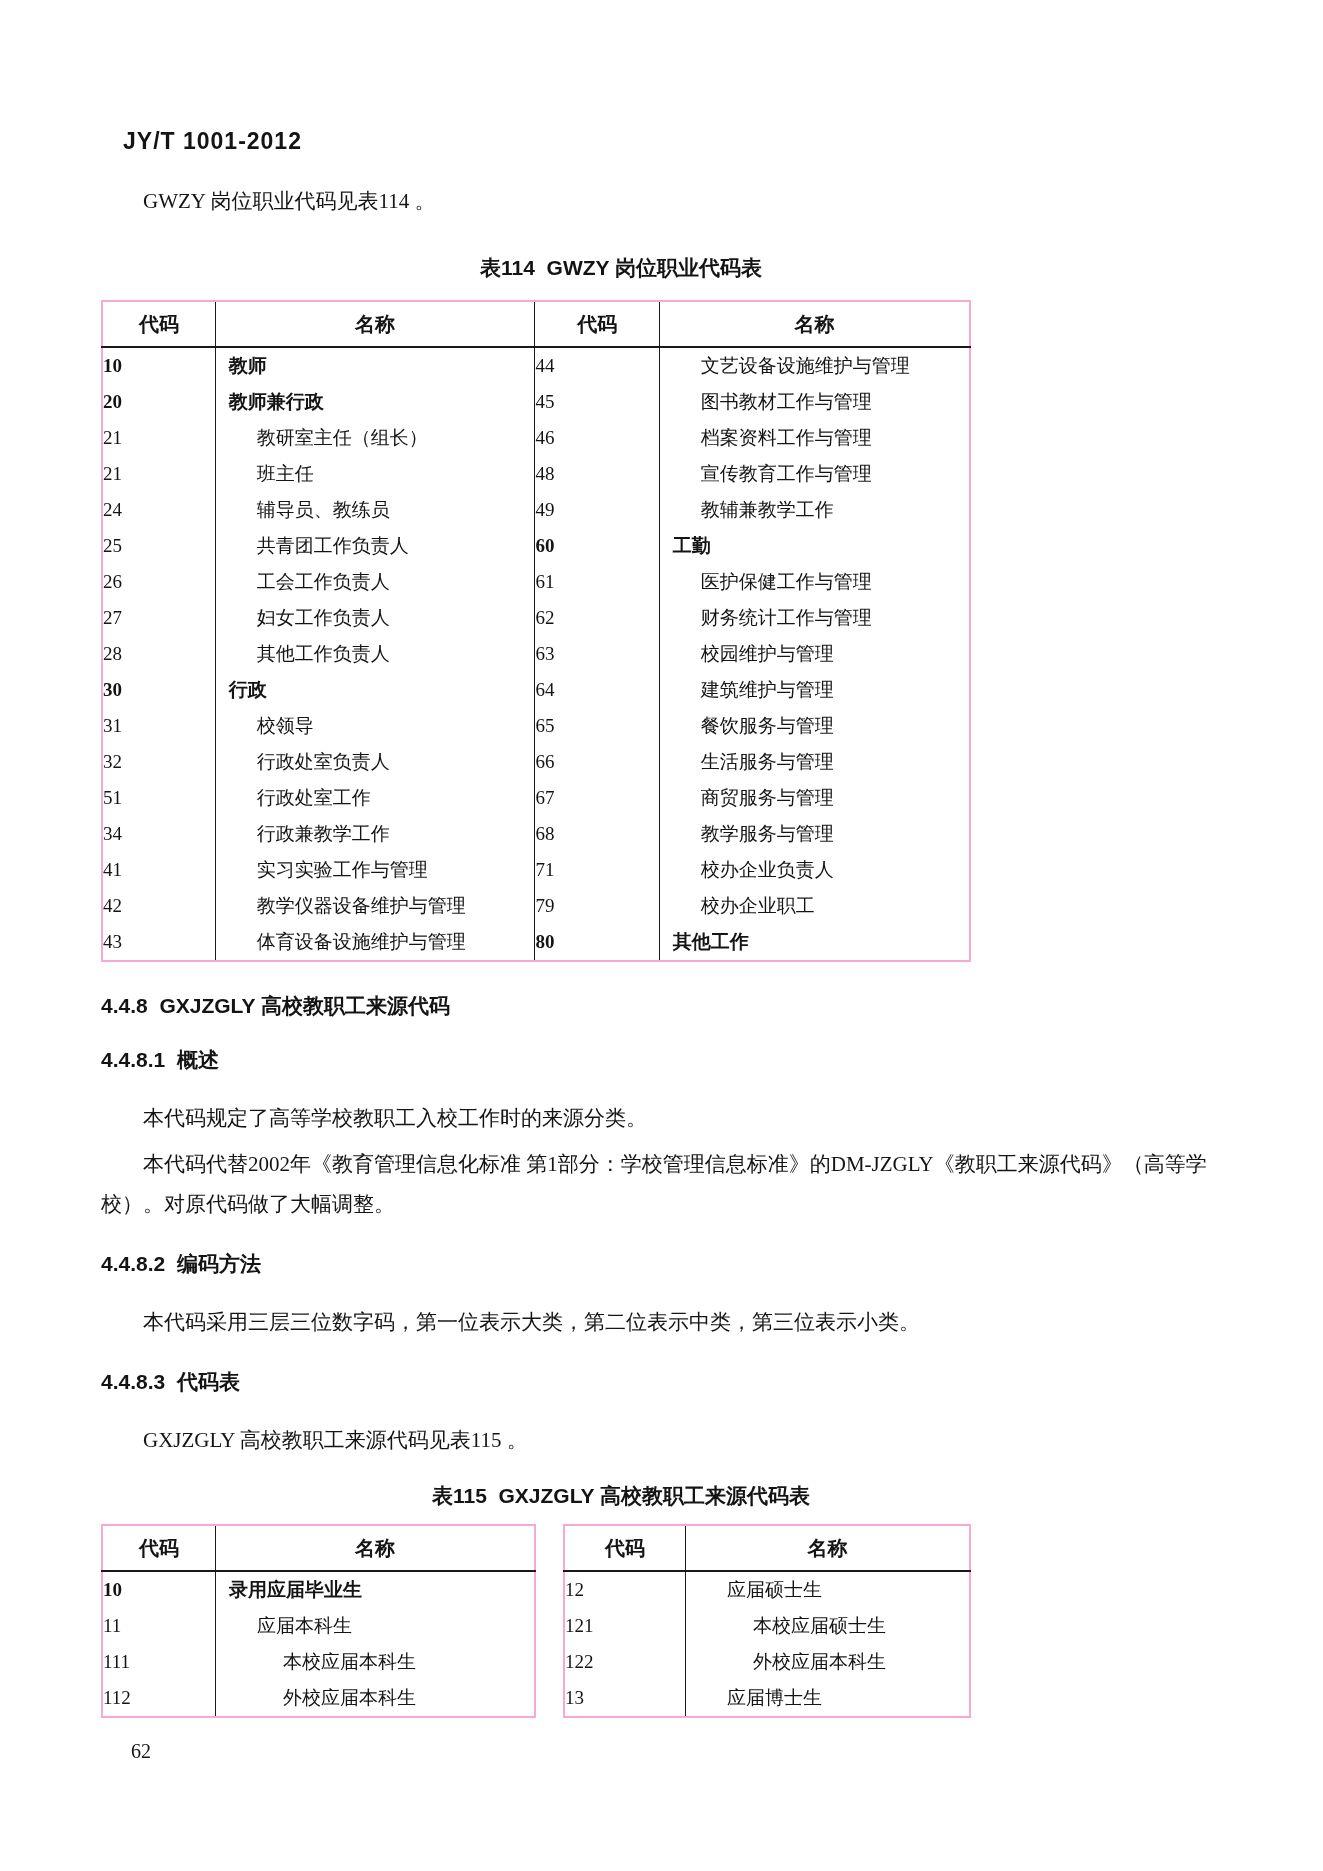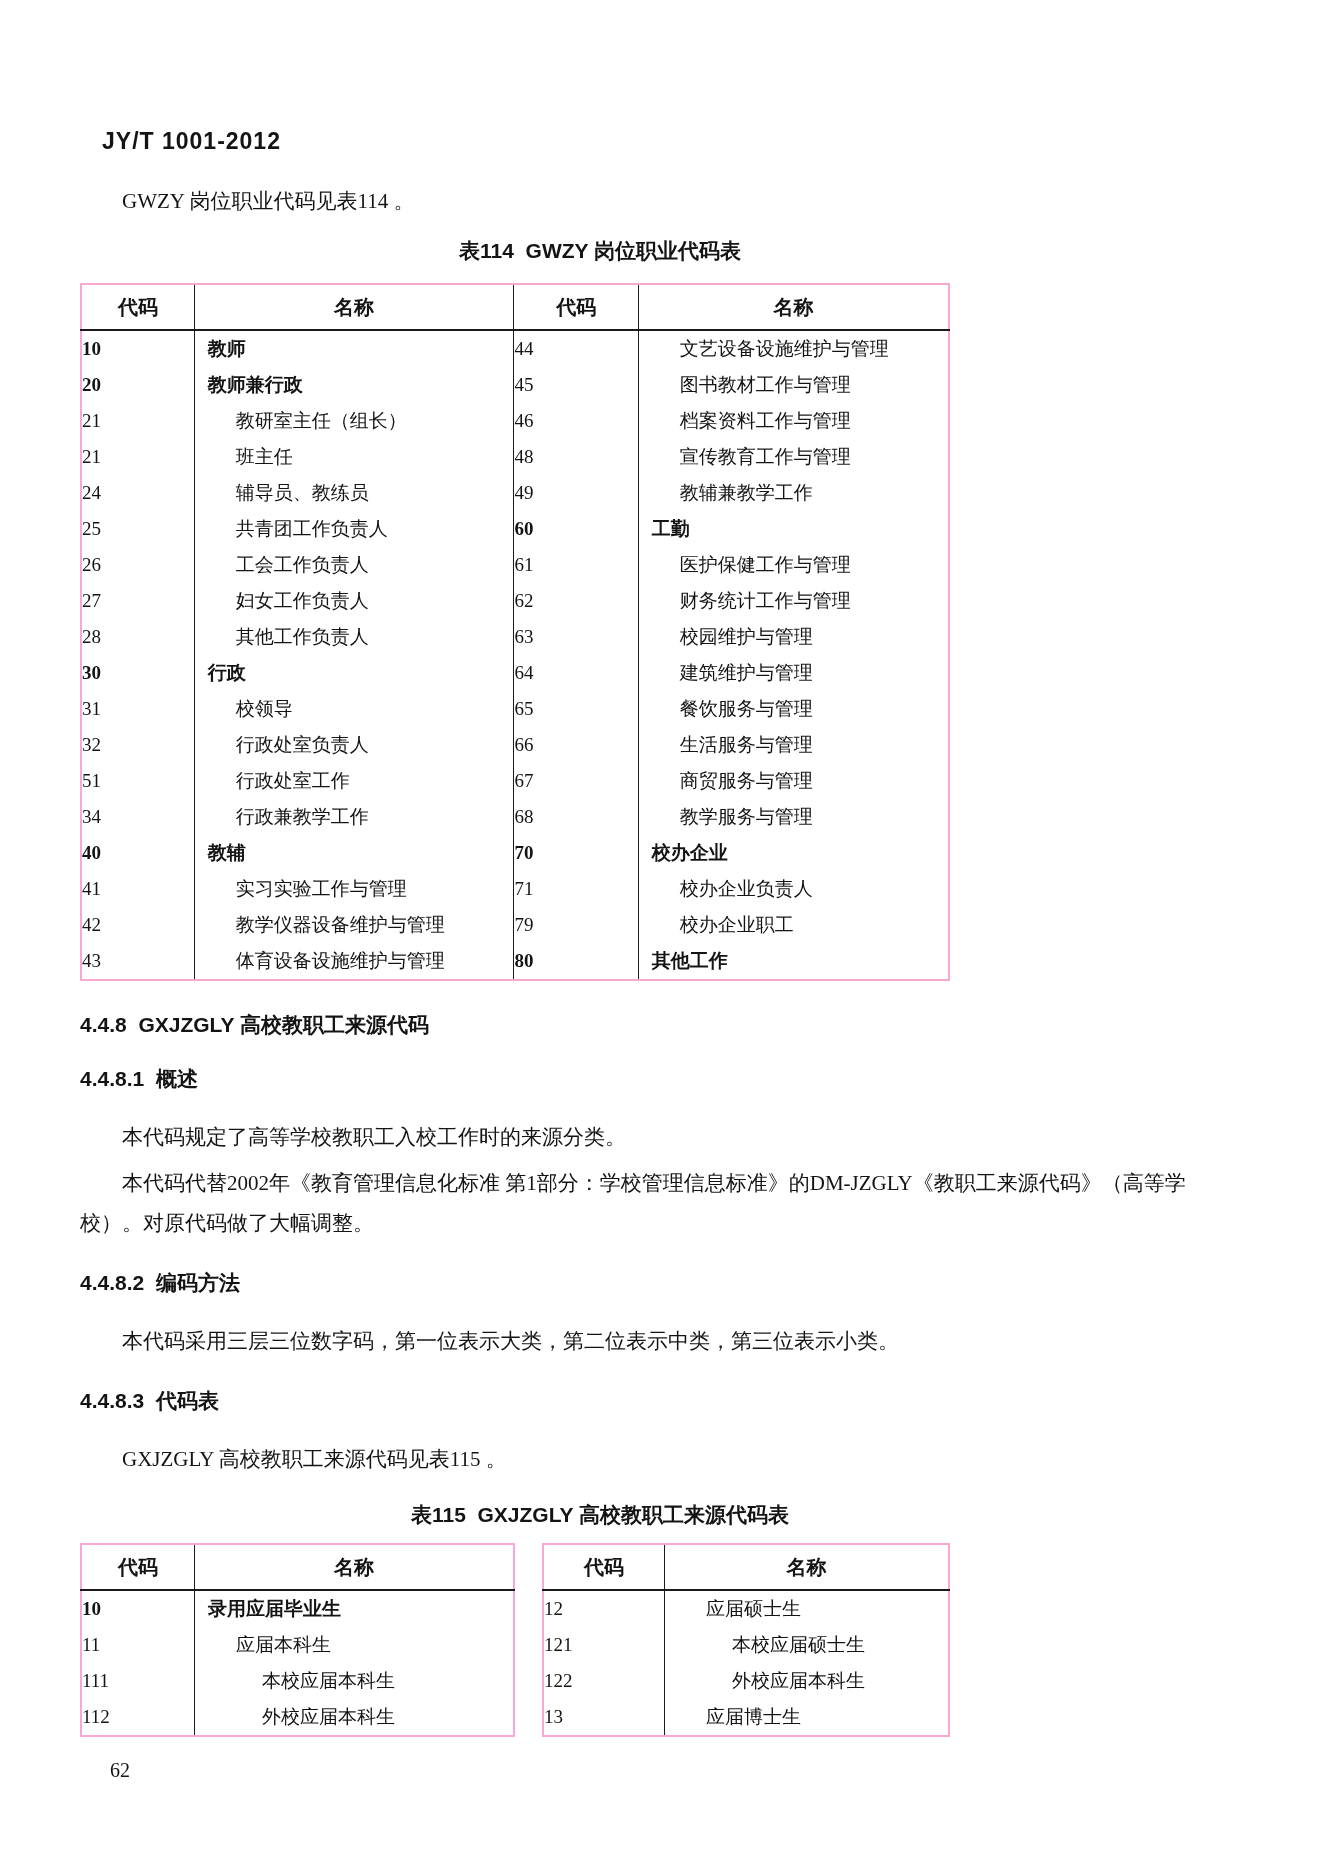--- a/index.html
+++ b/index.html
@@ -1,37 +1,37 @@
 <!DOCTYPE html>
 <html><head>
 <meta charset="utf-8">
 <style>
   html,body{margin:0;padding:0;background:#ffffff;}
   body{
     width:1323px;height:1871px;overflow:hidden;position:relative;
     font-family:"Liberation Serif","DejaVu Serif",serif;color:#141414;
     -webkit-font-smoothing:antialiased;
   }
-  .page{box-sizing:border-box;width:1323px;height:1682px;padding:128px 95px 0 80px;}
+  .page{box-sizing:border-box;width:1323px;height:1682px;padding:128px 95px 0 101px;}
   .doc-header{
     font-family:"Liberation Sans","DejaVu Sans",sans-serif;
     font-weight:bold;font-size:23px;letter-spacing:1px;margin-left:22px;
     white-space:pre-wrap;
   }
   .body-text{
     font-size:21px;line-height:40px;margin:0;white-space:pre-wrap;
     width:1133px;
   }
   .indent2{text-indent:2em;}
   .caption{
     font-family:"Liberation Sans","DejaVu Sans",sans-serif;
     font-weight:bold;font-size:21px;text-align:center;width:1040px;
     white-space:pre-wrap;
   }
-  .cap114{margin-top:16px;margin-bottom:18px;}
+  .cap114{margin-top:33px;margin-bottom:18px;}
   .cap115{margin-top:22px;margin-bottom:14px;}
   .h3{
     font-family:"Liberation Sans","DejaVu Sans",sans-serif;
     font-weight:bold;font-size:21px;margin:0;white-space:pre-wrap;
   }
   .mt-intro{margin-top:26px;}
   .mt-h448{margin-top:30px;}
   .mt-h{margin-top:26px;}
   .mt-p{margin-top:24px;}
   .mt-p2{margin-top:6px;}
@@ -174,26 +174,20 @@
           <td class="code-cell">67</td>
           <td class="name-cell i1">商贸服务与管理</td>
         </tr>
         <tr>
           <td class="code-cell">34</td>
           <td class="name-cell i1">行政兼教学工作</td>
           <td class="code-cell">68</td>
           <td class="name-cell i1">教学服务与管理</td>
         </tr>
         <tr>
-          <td class="code-cell bold-code">40</td>
-          <td class="name-cell i0 bold-name">教辅</td>
-          <td class="code-cell bold-code">70</td>
-          <td class="name-cell i0 bold-name">校办企业</td>
-        </tr>
-        <tr>
           <td class="code-cell">41</td>
           <td class="name-cell i1">实习实验工作与管理</td>
           <td class="code-cell">71</td>
           <td class="name-cell i1">校办企业负责人</td>
         </tr>
         <tr>
           <td class="code-cell">42</td>
           <td class="name-cell i1">教学仪器设备维护与管理</td>
           <td class="code-cell">79</td>
           <td class="name-cell i1">校办企业职工</td>

